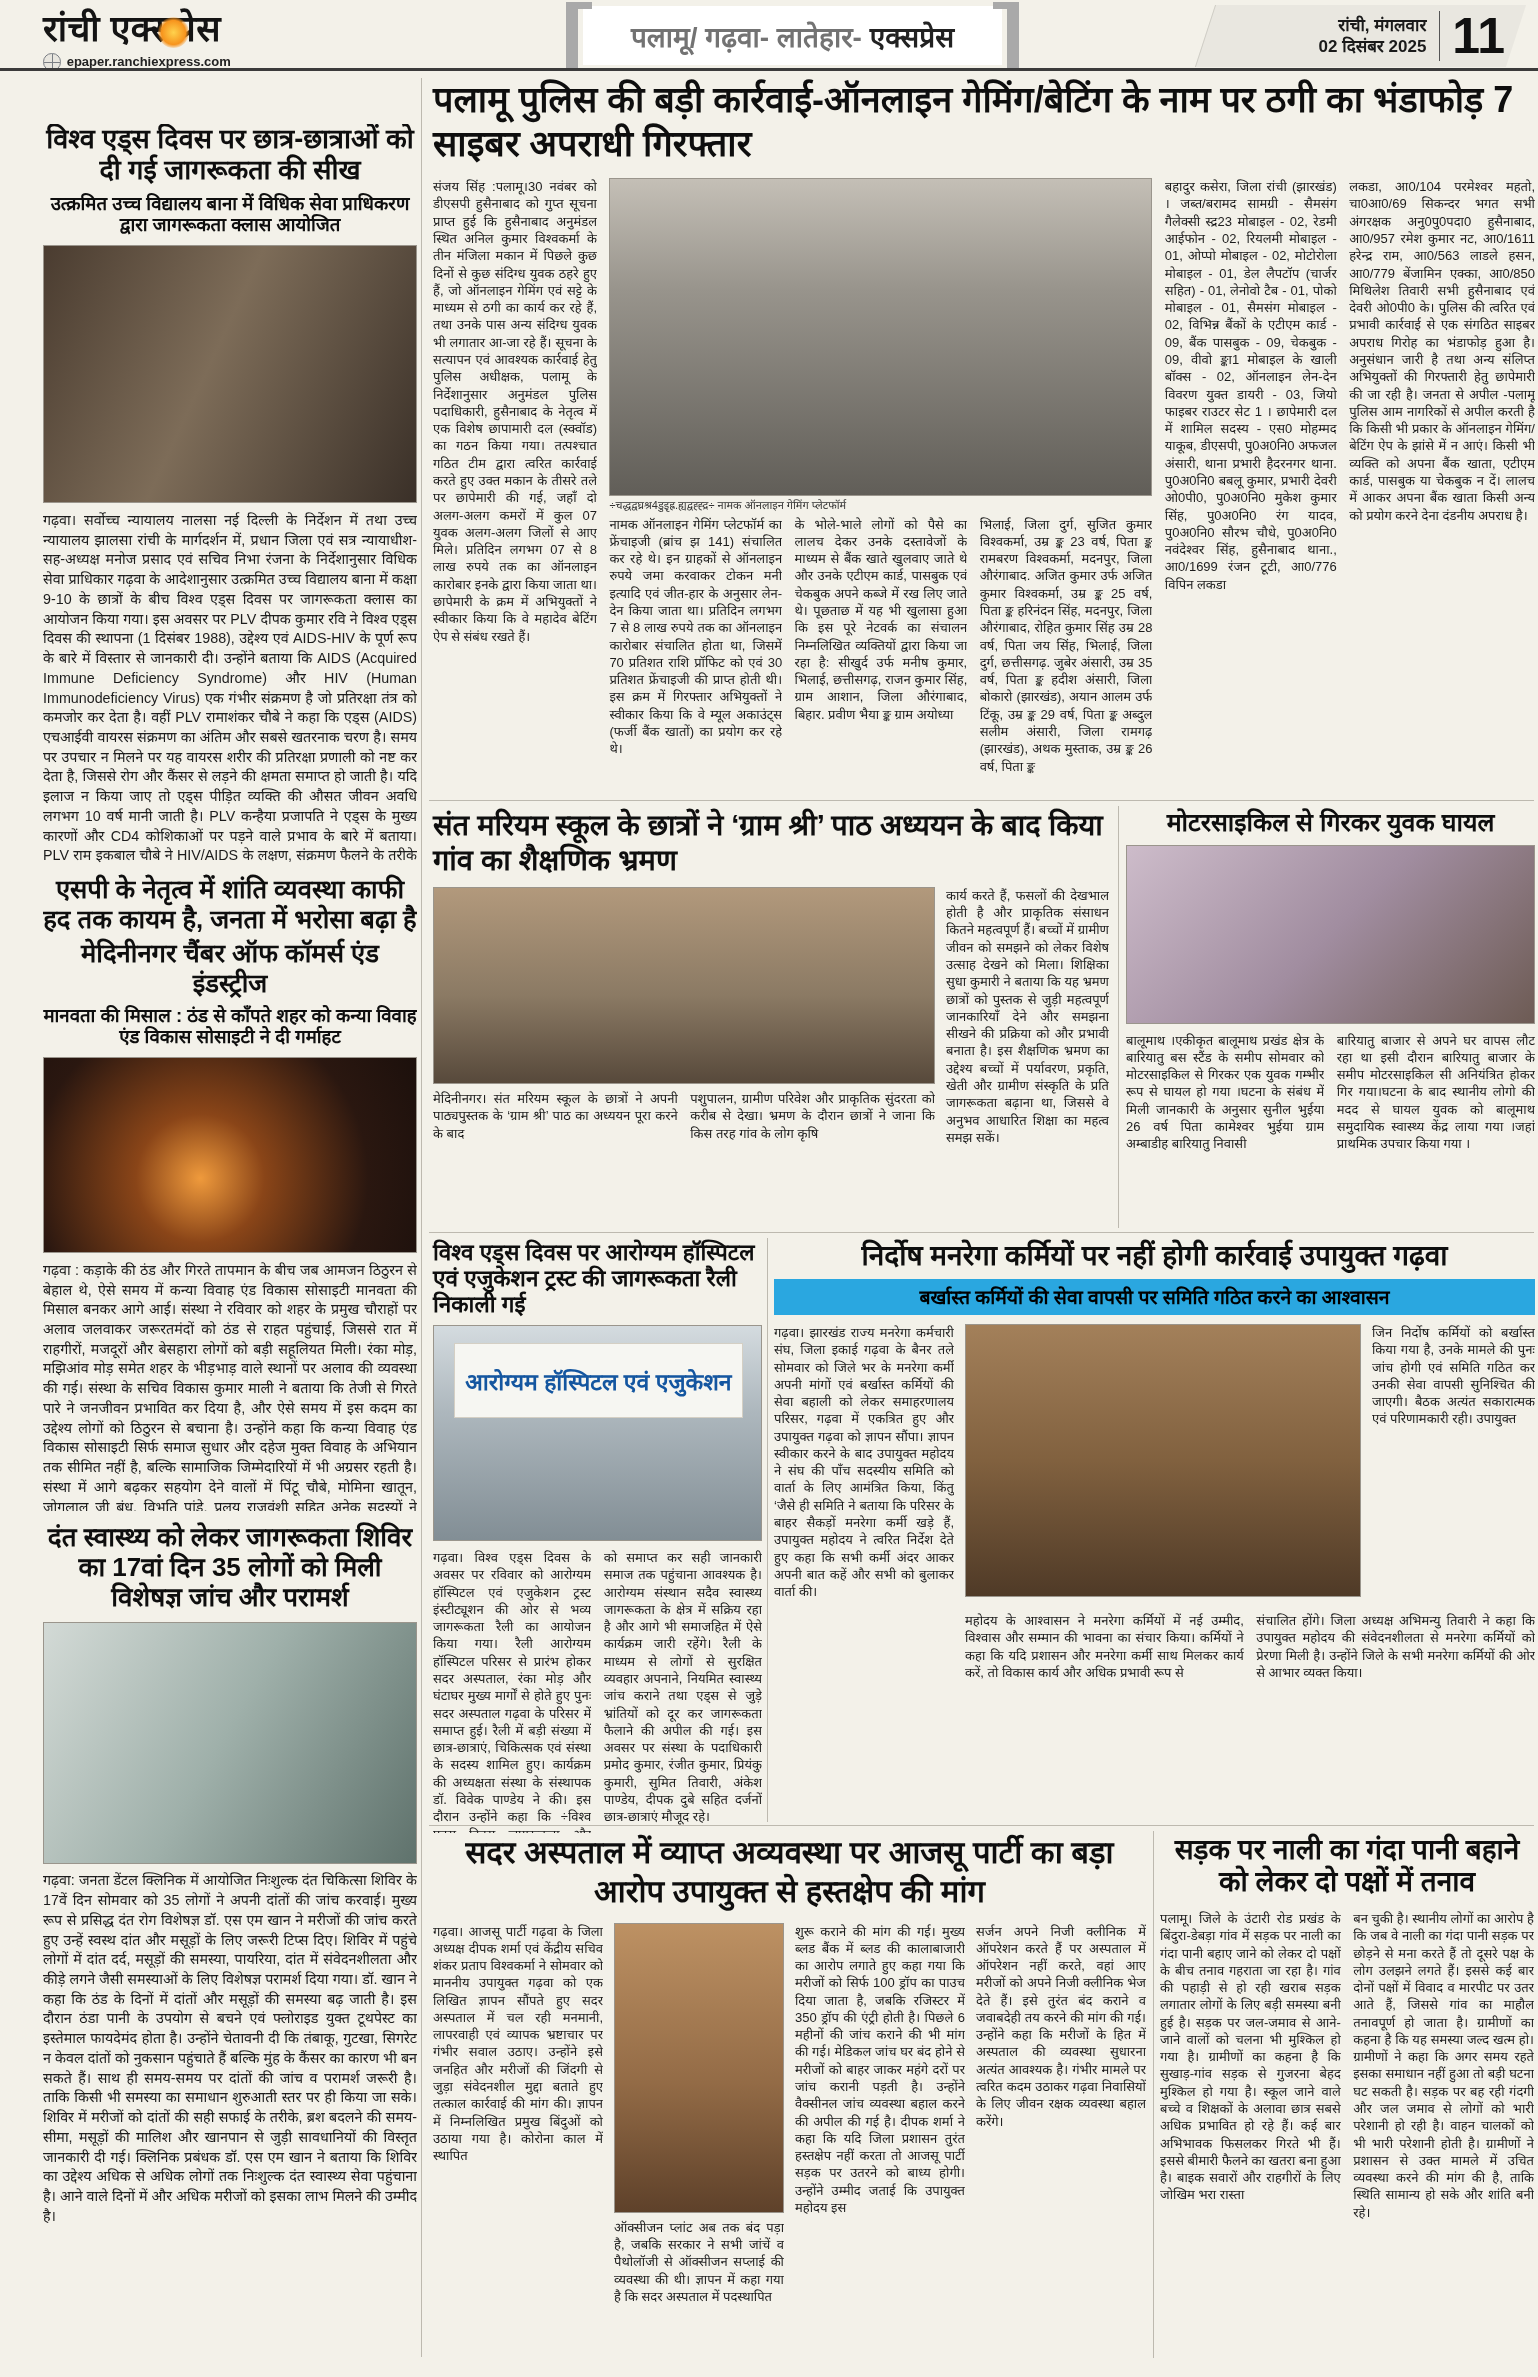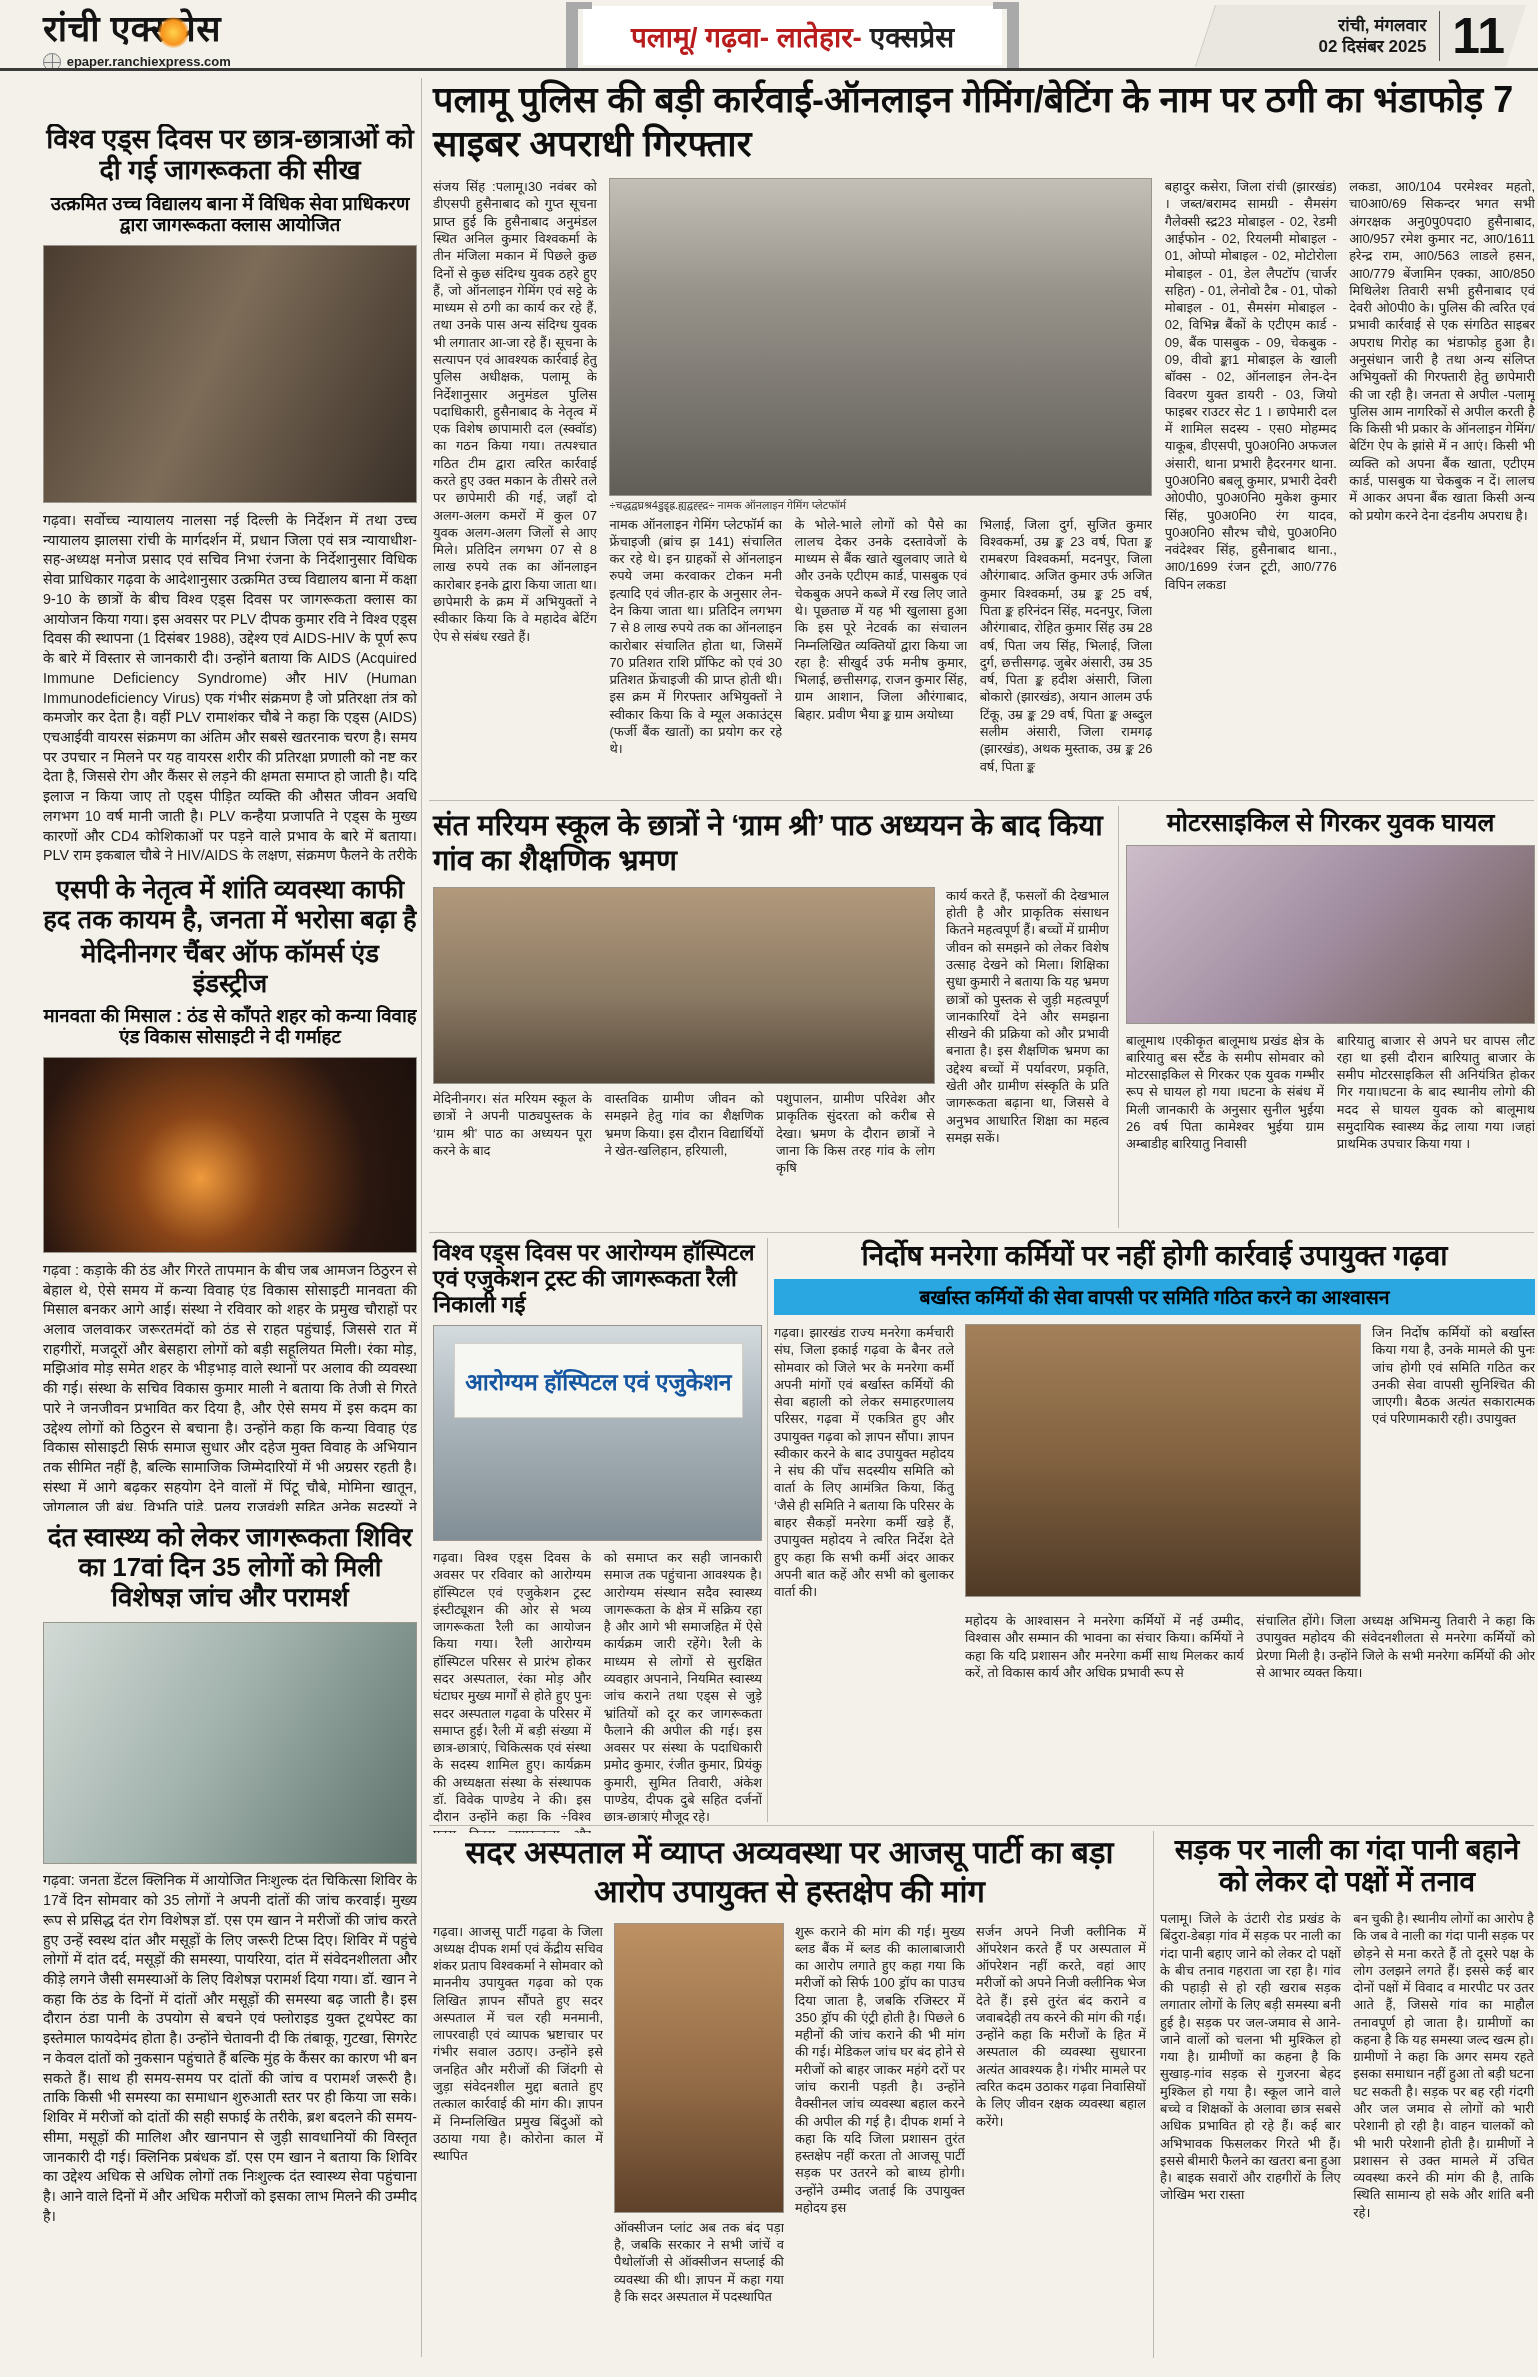--- a/index.html
+++ b/index.html
@@ -25,21 +25,21 @@
   .globe:before{content:"";position:absolute;left:50%;top:0;width:0.8px;height:100%;background:#7b7f85;}
   .globe:after{content:"";position:absolute;top:50%;left:0;height:0.8px;width:100%;background:#7b7f85;}
   .web-text{font-size:13px;font-weight:bold;color:#222;}
   .section-box{position:absolute;left:583px;top:6.2px;width:419px;height:59px;background:#fff;
        display:flex;align-items:center;justify-content:center;}
   .bracket{position:absolute;top:-4.7px;width:12.4px;height:68px;background:#a9a9a9;}
   .bracket.l{left:-17px;} .bracket.r{right:-17px;}
   .bracket:before{content:"";position:absolute;top:0;width:26px;height:7.8px;background:#a9a9a9;}
   .bracket.l:before{left:0;} .bracket.r:before{right:0;}
   .section-title{font-size:28px;font-weight:bold;}
-  .section-title .blue{color:#b91c1c;}
+  .section-title .blue{color:#737373;}
   .section-title .dark{color:#222;}
   .date-wrap{position:absolute;right:23px;top:4.7px;width:310px;height:62px;background:#e9e7e0;
        transform:skewX(-18deg);border-left:0.8px solid #cfcdc5;}
   .date-inner{transform:skewX(18deg);display:flex;align-items:center;justify-content:flex-end;height:100%;gap:12.4px;padding-right:11px;}
   .date-text{text-align:right;font-weight:bold;font-size:17px;line-height:1.25;color:#1a1a1a;}
   .pageno{font-size:50px;font-weight:bold;color:#111;border-left:1.6px solid #555;padding-left:12.4px;line-height:1;}
   
   .blue-banner{background:#2aa7e0;color:#000000;font-weight:bold;text-align:center;
        font-size:19.4px;line-height:36px;height:36px;overflow:hidden;}
   .banner-strip{position:absolute;left:6%;top:8%;width:88%;height:34%;background:#f6f6f2;border:0.8px solid #d4cfc4;
@@ -130,21 +130,20 @@
     </div>
   </section>
 
   <section class="abs" style="left:433px;top:808px;width:676px;height:419px;">
     <h2 class="hl" style="font-size:29px;line-height:1.2;">संत मरियम स्कूल के छात्रों ने ‘ग्राम श्री’ पाठ अध्ययन के बाद किया गांव का शैक्षणिक भ्रमण</h2>
     <div style="display:flex;gap:11px;margin-top:9.3px;height:329px;">
       <div style="width:502px;flex:none;display:flex;flex-direction:column;">
         <div class="photo" style="height:195px;background:linear-gradient(180deg,#b2997c 0%,#8b7a64 55%,#57493b 100%);"></div>
         <div class="cols" style="flex:1;margin-top:6.2px;overflow:hidden;">
           <div class="col body-txt">मेदिनीनगर। संत मरियम स्कूल के छात्रों ने अपनी पाठ्यपुस्तक के ‘ग्राम श्री’ पाठ का अध्ययन पूरा करने के बाद</div>
-          <div class="col body-txt">वास्तविक ग्रामीण जीवन को समझने हेतु गांव का शैक्षणिक भ्रमण किया। इस दौरान विद्यार्थियों ने खेत-खलिहान, हरियाली,</div>
           <div class="col body-txt">पशुपालन, ग्रामीण परिवेश और प्राकृतिक सुंदरता को करीब से देखा। भ्रमण के दौरान छात्रों ने जाना कि किस तरह गांव के लोग कृषि</div>
         </div>
       </div>
       <div class="body-txt" style="flex:1;overflow:hidden;">कार्य करते हैं, फसलों की देखभाल होती है और प्राकृतिक संसाधन कितने महत्वपूर्ण हैं। बच्चों में ग्रामीण जीवन को समझने को लेकर विशेष उत्साह देखने को मिला। शिक्षिका सुधा कुमारी ने बताया कि यह भ्रमण छात्रों को पुस्तक से जुड़ी महत्वपूर्ण जानकारियाँ देने और समझना सीखने की प्रक्रिया को और प्रभावी बनाता है। इस शैक्षणिक भ्रमण का उद्देश्य बच्चों में पर्यावरण, प्रकृति, खेती और ग्रामीण संस्कृति के प्रति जागरूकता बढ़ाना था, जिससे वे अनुभव आधारित शिक्षा का महत्व समझ सकें।</div>
     </div>
   </section>
 
   <section class="abs" style="left:1126px;top:808px;width:409px;height:419px;">
     <h2 class="hl center" style="font-size:25px;">मोटरसाइकिल से गिरकर युवक घायल</h2>
     <div class="photo" style="margin-top:7.8px;height:177px;background:linear-gradient(135deg,#cdbcca 0%,#a18da0 50%,#6d5b54 100%);"></div>

